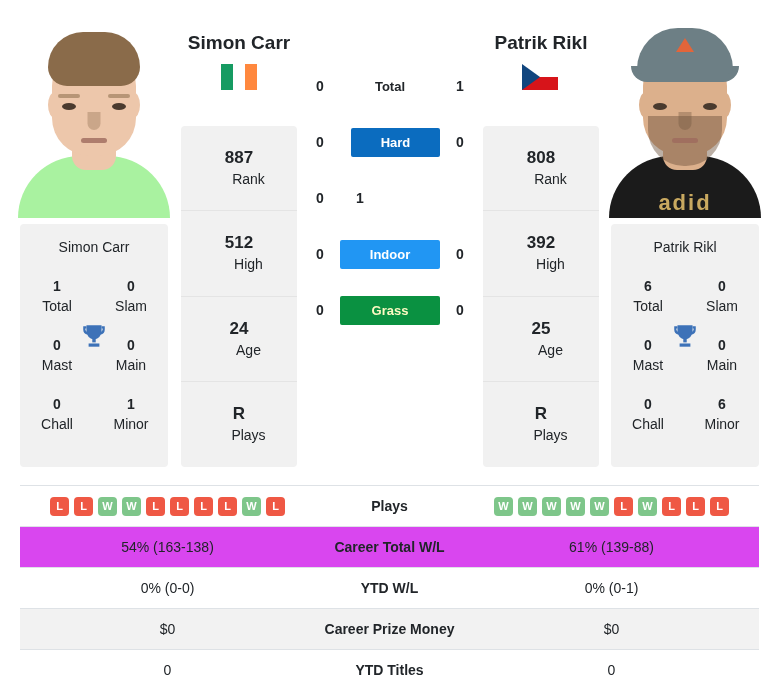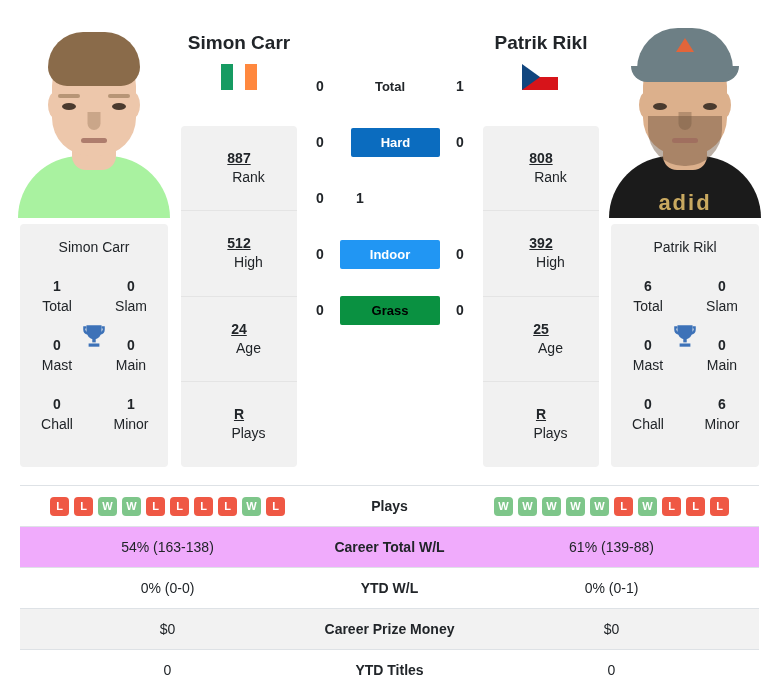--- a/index.html
+++ b/index.html
@@ -242,21 +242,21 @@
   .card.rank-right { left: 483px; top: 126px; width: 116px; height: 341px; }
   .rank-cell {
     height: 85.25px;
     display: flex;
     flex-direction: column;
     align-items: center;
     justify-content: center;
     border-bottom: 1px solid #e4e4e4;
   }
   .rank-cell:last-child { border-bottom: none; }
-  .rank-cell .v { font-size: 14px; font-weight: bold; color: #212529; line-height: 1.35; text-decoration: underline; }
+  .rank-cell .v { font-size: 17px; font-weight: bold; color: #212529; line-height: 1.35; }
   .rank-cell .k { font-size: 14px; color: #212529; line-height: 1.35; padding-left: 19px; }
 
   .card.titles-left  { left: 20px; top: 224px; width: 148px; height: 243px; }
   .card.titles-right { left: 611px; top: 224px; width: 148px; height: 243px; }
   .titles-head {
     text-align: center;
     font-size: 14px;
     color: #212529;
     padding-top: 15px;
   }
@@ -390,21 +390,21 @@
         <div class="sc">0</div>
         <div class="sc">1</div>
       </div>
       <div class="srow">
         <div class="sc">0</div>
         <div class="slabel" style="background: rgb(33, 150, 243); color: rgb(255, 255, 255);">Indoor</div>
         <div class="sc">0</div>
       </div>
       <div class="srow">
         <div class="sc">0</div>
-        <div class="slabel" style="background: rgb(10, 145, 65); color: #000000;">Grass</div>
+        <div class="slabel" style="background: rgb(10, 145, 65); color: #fef9c3;">Grass</div>
         <div class="sc">0</div>
       </div>
     </div>
 
   <div class="card rank-left">
     <div class="rank-cell">
       <div class="v">887</div>
       <div class="k">Rank</div>
     </div>
     <div class="rank-cell">
@@ -542,21 +542,21 @@
             <span class="fbadge" style="background: rgb(126, 198, 138);">W</span>
             <span class="fbadge" style="background: rgb(126, 198, 138);">W</span>
             <span class="fbadge" style="background: rgb(239, 88, 68);">L</span>
             <span class="fbadge" style="background: rgb(126, 198, 138);">W</span>
             <span class="fbadge" style="background: rgb(239, 88, 68);">L</span>
             <span class="fbadge" style="background: rgb(239, 88, 68);">L</span>
             <span class="fbadge" style="background: rgb(239, 88, 68);">L</span>
           </div>
         </td>
       </tr>
-      <tr class="striped" style="background: #f0abfc;">
+      <tr class="striped" style="background: #d946ef;">
         <td class="side">54% (163-138)</td>
         <td class="mid">Career Total W/L</td>
         <td class="side">61% (139-88)</td>
       </tr>
       <tr>
         <td class="side">0% (0-0)</td>
         <td class="mid">YTD W/L</td>
         <td class="side">0% (0-1)</td>
       </tr>
       <tr class="striped" style="background: rgb(242, 242, 242);">

